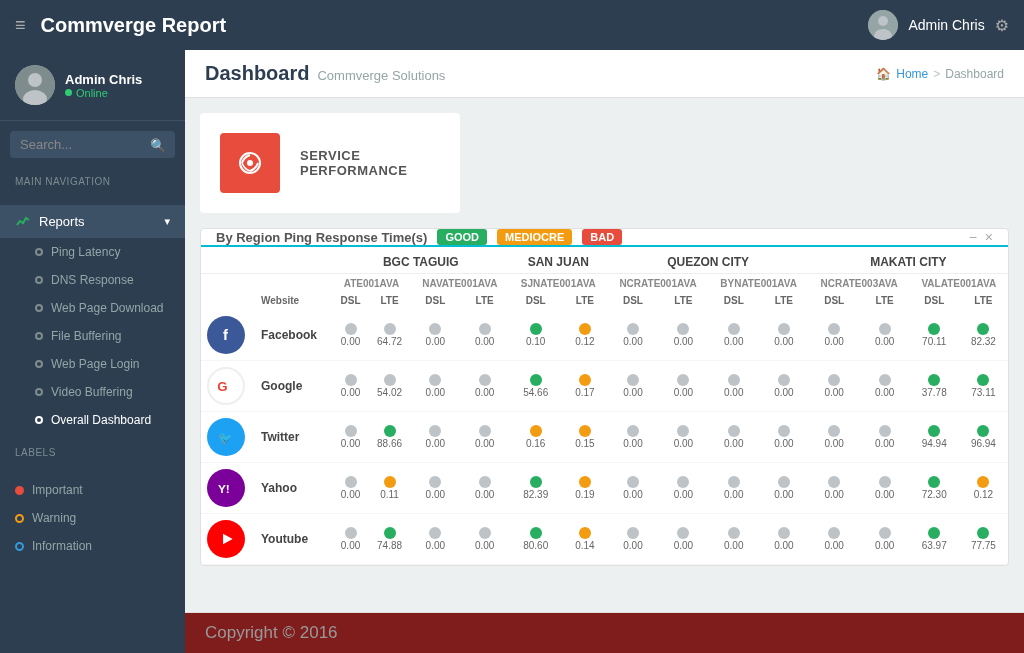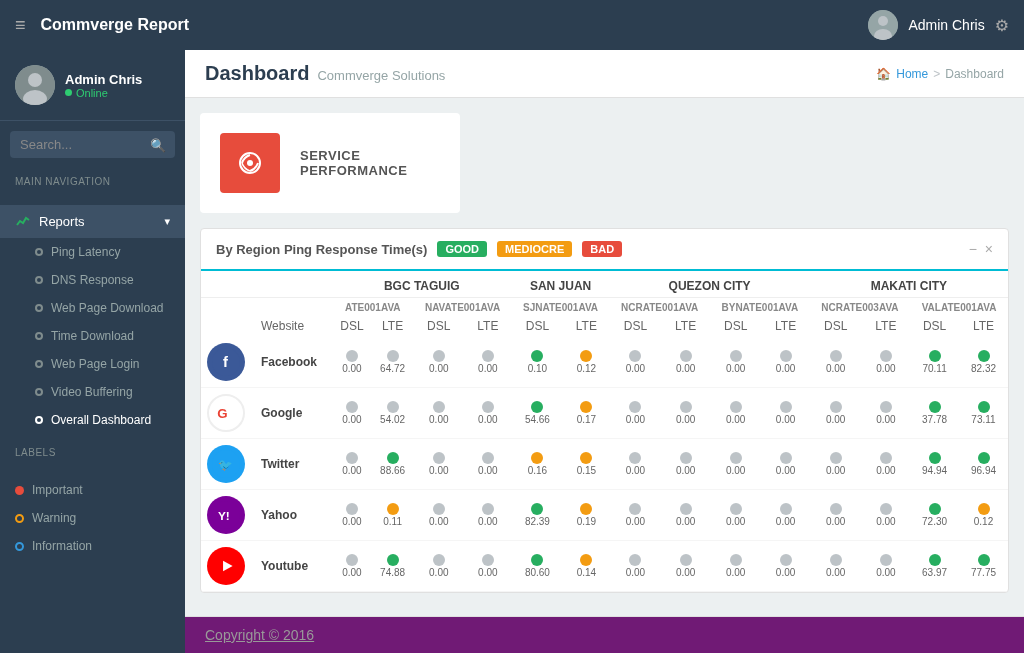--- a/index.html
+++ b/index.html
@@ -10,21 +10,21 @@
       background: #2c3e50;
       color: white;
       height: 50px;
       display: flex;
       align-items: center;
       justify-content: space-between;
       padding: 0 15px;
       flex-shrink: 0;
     }
     .topbar-left { display: flex; align-items: center; gap: 15px; }
-    .topbar-brand { font-size: 16px; font-weight: 600; color: white; }
+    .topbar-brand { font-size: 20px; font-weight: 600; color: white; }
     .topbar-hamburger { color: #aaa; font-size: 18px; cursor: pointer; }
     .topbar-right { display: flex; align-items: center; gap: 10px; }
     .topbar-avatar { width: 30px; height: 30px; border-radius: 50%; background: #95a5a6; display: flex; align-items: center; justify-content: center; overflow: hidden; }
     .topbar-avatar svg { width: 30px; height: 30px; }
     .topbar-username { color: white; font-size: 14px; }
     .topbar-gear { color: #aaa; font-size: 16px; cursor: pointer; }
 
     
     .main-layout { display: flex; flex: 1; overflow: hidden; }
 
@@ -148,21 +148,21 @@
     .service-perf-label { font-size: 13px; font-weight: 600; color: #555; text-transform: uppercase; letter-spacing: 0.5px; }
 
     
     .dashboard-panel {
       background: white;
       border-radius: 4px;
       border: 1px solid #e0e0e0;
       overflow: hidden;
     }
     .panel-header {
-      padding: 12px 15px;
+      padding: 0 15px;
       border-bottom: 2px solid #00bcd4;
       display: flex;
       align-items: center;
       justify-content: space-between;
     }
     .panel-header-left { display: flex; align-items: center; gap: 10px; flex-wrap: wrap; }
     .panel-title { font-size: 13px; font-weight: 600; color: #555; }
     .badge {
       padding: 2px 8px;
       border-radius: 3px;
@@ -173,40 +173,40 @@
     .badge-good { background: #27ae60; }
     .badge-mediocre { background: #f39c12; }
     .badge-bad { background: #e74c3c; }
     .panel-controls { display: flex; gap: 8px; color: #aaa; font-size: 14px; cursor: pointer; }
 
     
     .perf-table { width: 100%; border-collapse: collapse; font-size: 11px; }
     .perf-table th, .perf-table td { padding: 4px 6px; text-align: center; }
     .perf-table thead tr:first-child th { font-size: 12px; font-weight: 700; color: #444; border-bottom: 1px solid #eee; padding-top: 8px; }
     .perf-table thead tr:nth-child(2) th { font-size: 10px; color: #888; padding-bottom: 2px; }
-    .perf-table thead tr:nth-child(3) th { font-size: 12px; color: #666; font-weight: 400; }
+    .perf-table thead tr:nth-child(3) th { font-size: 10px; color: #666; font-weight: 700; }
     .perf-table tbody tr { border-bottom: 1px solid #f5f5f5; }
     .perf-table .website-col { text-align: left; font-weight: 600; font-size: 12px; color: #444; padding-left: 10px; min-width: 60px; }
     .perf-table .logo-col { width: 50px; padding: 6px; }
     .site-logo { width: 38px; height: 38px; border-radius: 50%; display: flex; align-items: center; justify-content: center; }
     .site-logo.facebook { background: #3b5998; }
     .site-logo.google { background: white; border: 2px solid #eee; }
     .site-logo.twitter { background: #1da1f2; }
     .site-logo.yahoo { background: #7b0099; }
     .site-logo.youtube { background: #ff0000; }
 
     .indicator { display: inline-block; width: 12px; height: 12px; border-radius: 50%; }
     .ind-green { background: #27ae60; }
     .ind-orange { background: #f39c12; }
     .ind-gray { background: #bdc3c7; }
 
     .cell-block { display: flex; flex-direction: column; align-items: center; gap: 1px; }
     .cell-val { font-size: 10px; color: #666; }
 
-    .footer { background: #701a75; border-top: 1px solid #e0e0e0; padding: 10px 20px; font-size: 14px; color: #999; flex-shrink: 0; text-decoration: underline; }
+    .footer { background: #7f1d1d; border-top: 1px solid #e0e0e0; padding: 10px 20px; font-size: 17px; color: #999; flex-shrink: 0; }
 
     
     .sidebar::-webkit-scrollbar { width: 4px; }
     .sidebar::-webkit-scrollbar-track { background: #2c3e50; }
     .sidebar::-webkit-scrollbar-thumb { background: #3d5166; }
   </style>
 </head>
 <body>
 
 <div class="topbar">
@@ -271,21 +271,21 @@
     <div class="sidebar-sub-item">
       <span class="dot"></span>
       <span>DNS Response</span>
     </div>
     <div class="sidebar-sub-item">
       <span class="dot"></span>
       <span>Web Page Download</span>
     </div>
     <div class="sidebar-sub-item">
       <span class="dot"></span>
-      <span>Time Download</span>
+      <span>File Buffering</span>
     </div>
     <div class="sidebar-sub-item">
       <span class="dot"></span>
       <span>Web Page Login</span>
     </div>
     <div class="sidebar-sub-item">
       <span class="dot"></span>
       <span>Video Buffering</span>
     </div>
     <div class="sidebar-sub-item" style="color:white;">

